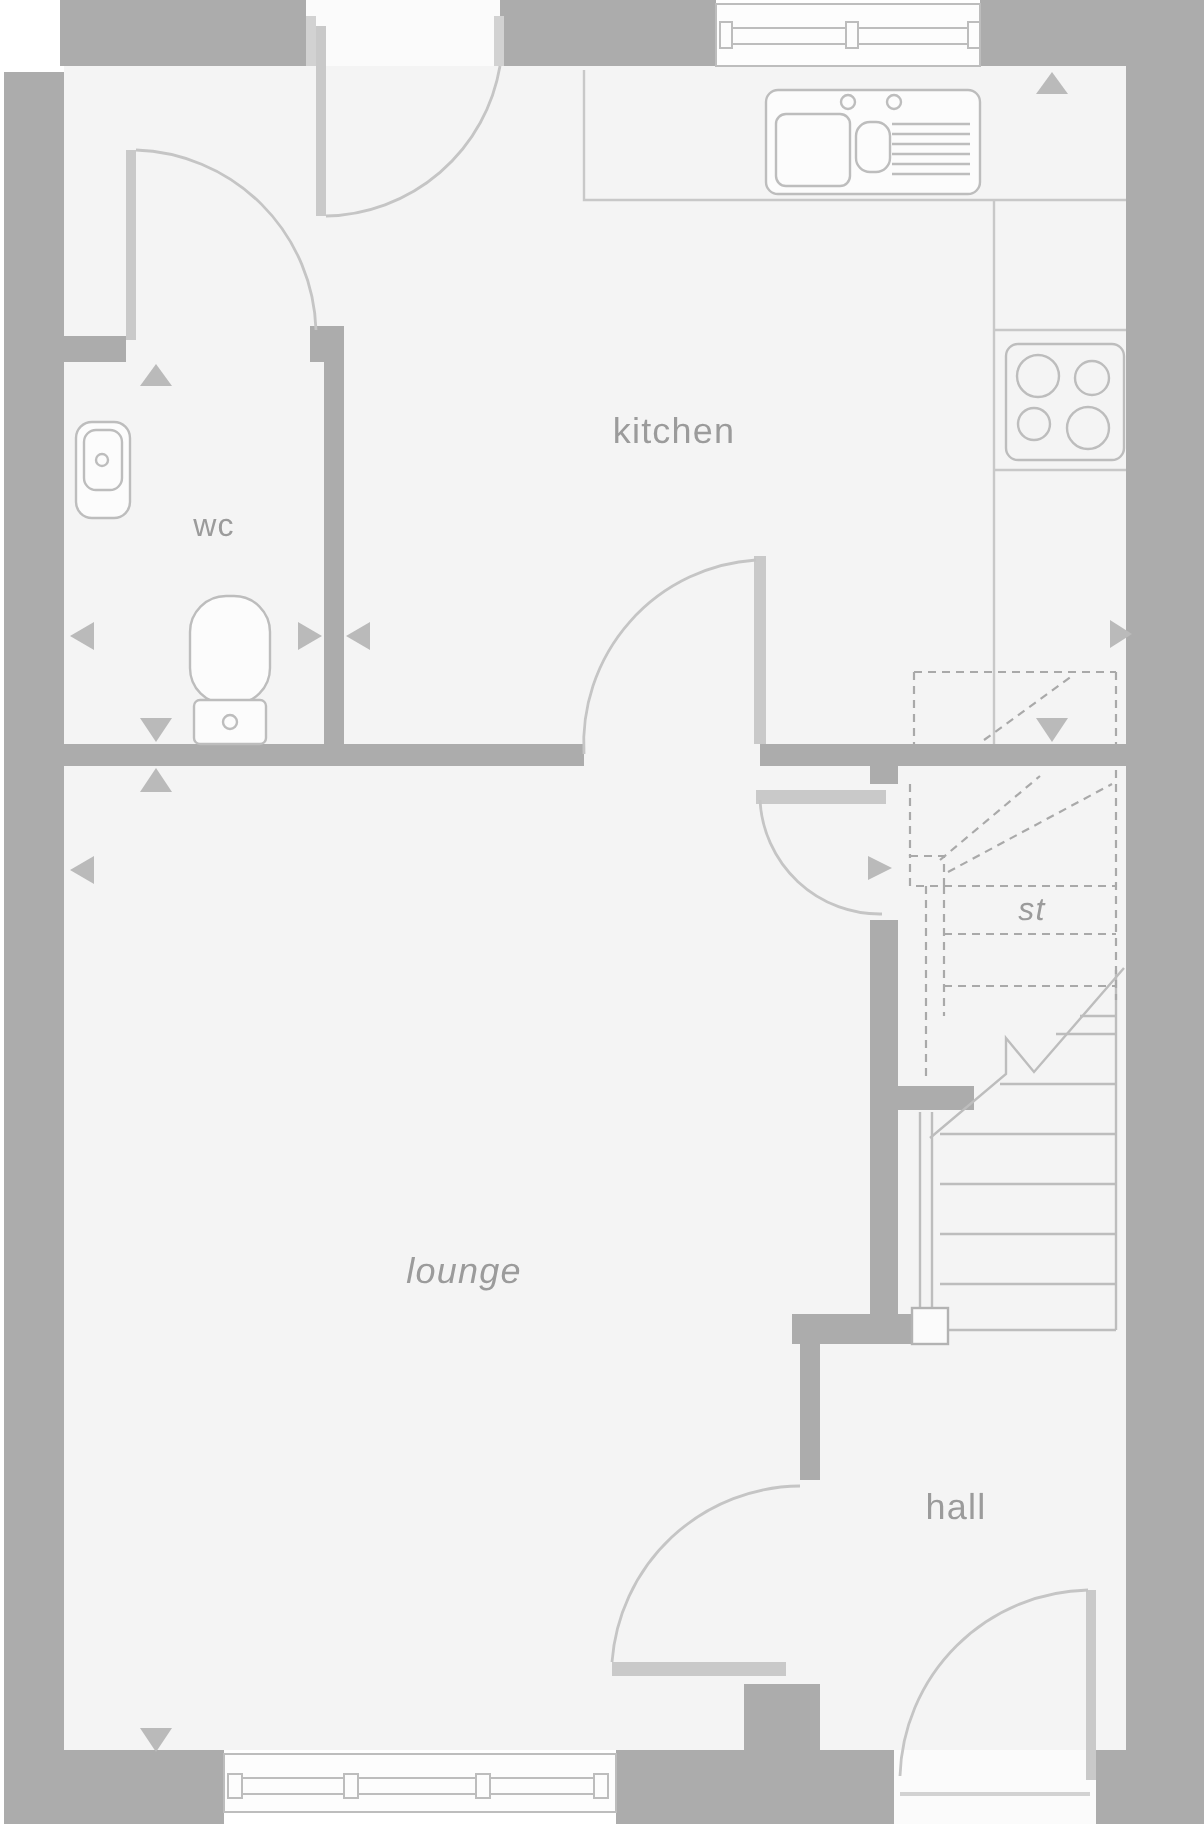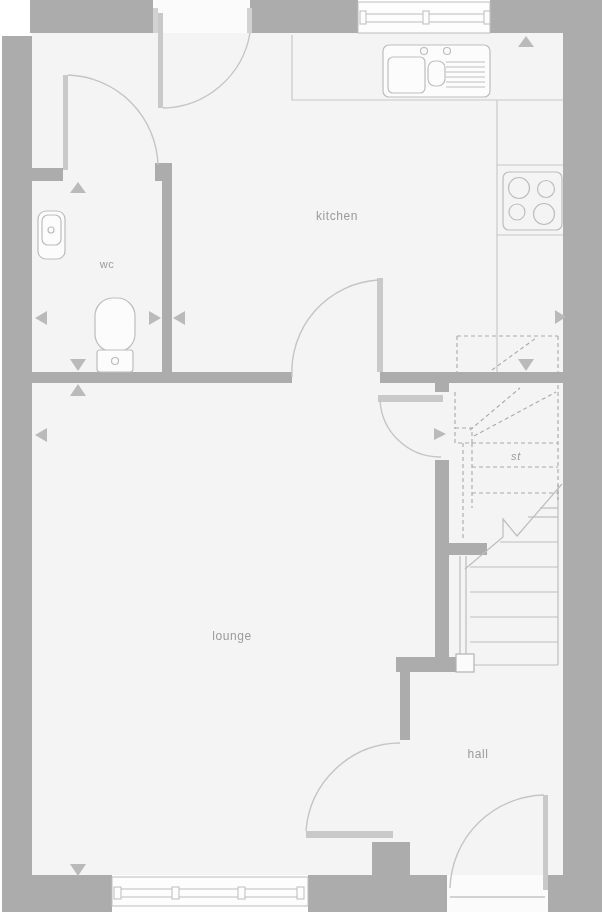--- a/index.html
+++ b/index.html
@@ -1,22 +1,22 @@
 <!DOCTYPE html>
 <html><head>
 <meta charset="utf-8">
 <style>
   html,body{margin:0;padding:0;background:#ffffff;}
   #stage{position:relative;width:602px;height:912px;background:#ffffff;overflow:hidden;
          font-family:"Liberation Sans", sans-serif;}
   #plan-svg{position:absolute;left:0;top:0;}
   .room-label{position:absolute;transform:translate(-50%,-50%);color:#9b9b9b;
               letter-spacing:0.6px;white-space:nowrap;user-select:none;}
-  .lbl-lg{font-size:12px;}
-  .lbl-sm{font-size:11px;}
+  .lbl-lg{font-size:18px;}
+  .lbl-sm{font-size:16px;}
 </style>
 </head>
 <body>
 
 <div id="stage">
 
 <svg id="plan-svg" width="602" height="912" viewBox="0 0 602 912">
 
   <rect x="32" y="33" width="531" height="842" fill="#f4f4f4"></rect>
   <rect x="153" y="0" width="97" height="33" fill="#fbfbfb"></rect>
@@ -172,17 +172,17 @@
     <polygon points="70,396 86,396 78,384"></polygon>
     <polygon points="47,428 47,442 35,435"></polygon>
     <polygon points="434,428 434,440 446,434"></polygon>
     <polygon points="518,359 534,359 526,371"></polygon>
     <polygon points="70,864 86,864 78,876"></polygon>
   </g>
 </svg>
 
 <div class="room-label lbl-lg" style="left:337px;top:216px;">kitchen</div>
 <div class="room-label lbl-sm" style="left:107px;top:264px;">wc</div>
-<div class="room-label lbl-lg" style="left:232px;top:636px;">lounge</div>
+<div class="room-label lbl-lg" style="left:232px;top:636px;font-style:italic;">lounge</div>
 <div class="room-label lbl-sm" style="left:516px;top:456px;font-style:italic;">st</div>
 <div class="room-label lbl-lg" style="left:478px;top:754px;text-align:center;">hall</div>
 
 </div>
 
 </body></html>

